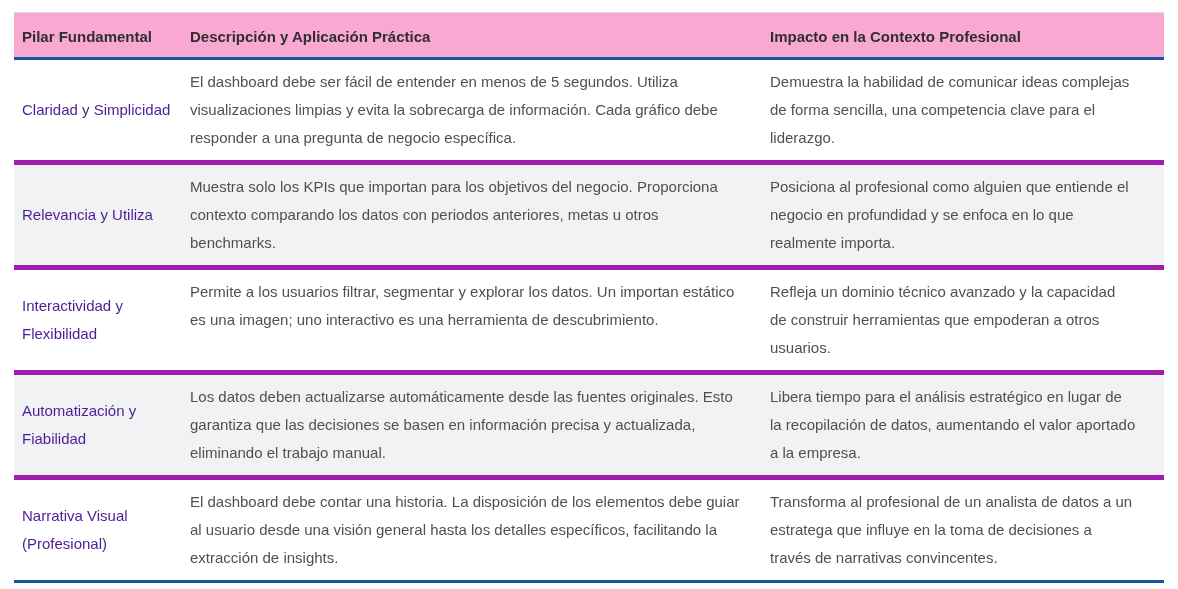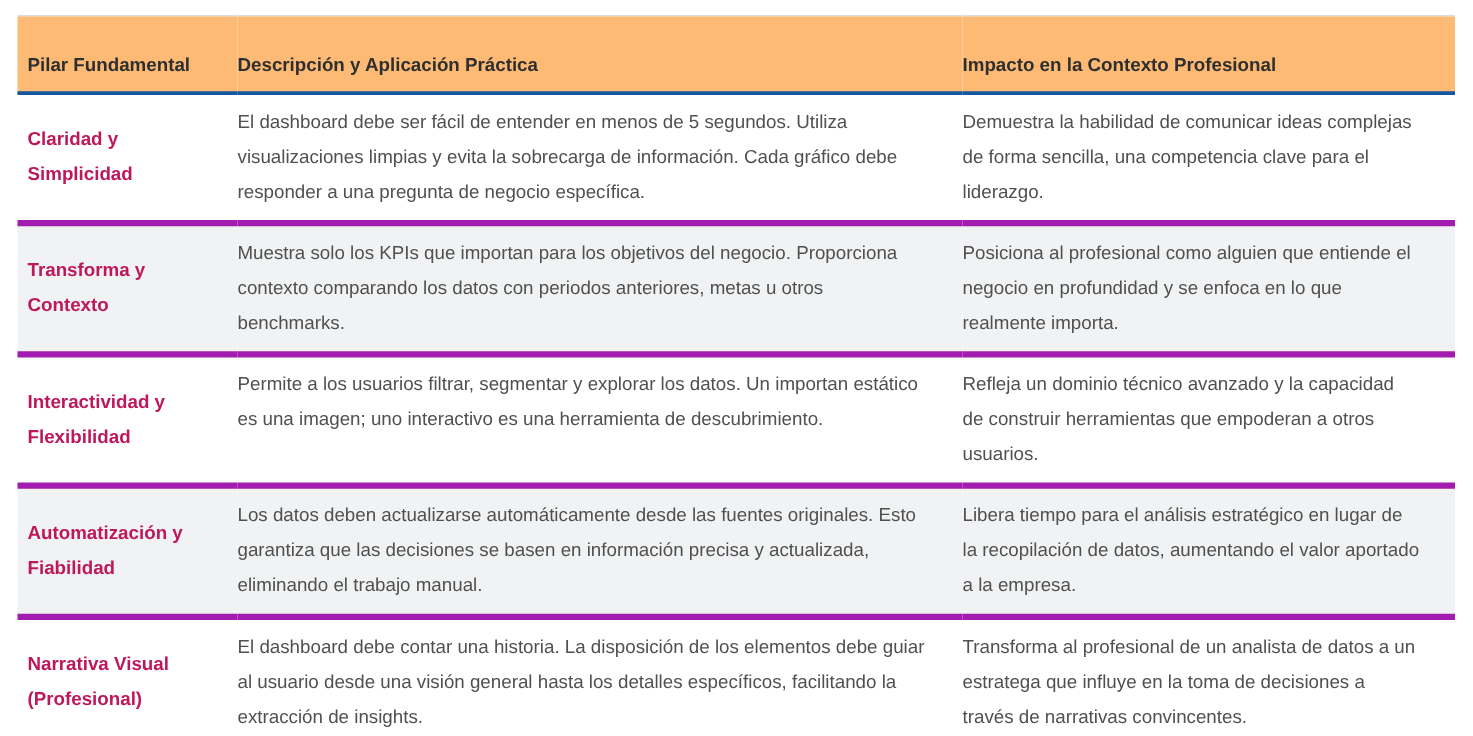--- a/index.html
+++ b/index.html
@@ -19,46 +19,45 @@
   table.pillars {
     width: 100%;
     border-collapse: collapse;
     table-layout: fixed;
   }
   col.c1 { width: 176px; }
   col.c2 { width: 580px; }
   col.c3 { width: 394px; }
 
   thead th {
-    background: #fdba74;
+    background: #f9a8d4;
     border-top: 1px solid #d9dbdd;
     border-bottom: 3px solid #15579e;
     text-align: left;
     font-size: 15px;
     font-weight: bold;
     color: #2f2f2f;
-    padding: 31px 20px 12px 0;
+    padding: 15px 20px 12px 0;
     vertical-align: middle;
   }
   thead th.first { padding-left: 8px; }
 
   tbody td {
     font-size: 15px;
     line-height: 28px;
     color: #505050;
     padding: 8px 28px 8px 0;
     vertical-align: top;
     border-bottom: 5px solid #a21caf;
   }
   tbody td.pilar {
     vertical-align: middle;
     padding-left: 8px;
     padding-right: 10px;
-    color: #be185d;
-    font-weight: bold;
+    color: #4c1d95;
   }
   tbody tr.striped td { background: #f1f2f3; }
   tbody tr:last-child td { border-bottom: 3px solid #15579e; }
 </style>
 </head>
 <body>
 
 <div class="table-wrap">
   <table class="pillars">
     <colgroup>
@@ -73,21 +72,21 @@
         <th>Impacto en la Contexto Profesional</th>
       </tr>
     </thead>
     <tbody>
       <tr>
         <td class="pilar">Claridad y Simplicidad</td>
         <td>El dashboard debe ser fácil de entender en menos de 5 segundos. Utiliza visualizaciones limpias y evita la sobrecarga de información. Cada gráfico debe responder a una pregunta de negocio específica.</td>
         <td>Demuestra la habilidad de comunicar ideas complejas de forma sencilla, una competencia clave para el liderazgo.</td>
       </tr>
       <tr class="striped">
-        <td class="pilar">Transforma y Contexto</td>
+        <td class="pilar">Relevancia y Utiliza</td>
         <td>Muestra solo los KPIs que importan para los objetivos del negocio. Proporciona contexto comparando los datos con periodos anteriores, metas u otros benchmarks.</td>
         <td>Posiciona al profesional como alguien que entiende el negocio en profundidad y se enfoca en lo que realmente importa.</td>
       </tr>
       <tr>
         <td class="pilar">Interactividad y Flexibilidad</td>
         <td>Permite a los usuarios filtrar, segmentar y explorar los datos. Un importan estático es una imagen; uno interactivo es una herramienta de descubrimiento.</td>
         <td>Refleja un dominio técnico avanzado y la capacidad de construir herramientas que empoderan a otros usuarios.</td>
       </tr>
       <tr class="striped">
         <td class="pilar">Automatización y Fiabilidad</td>

